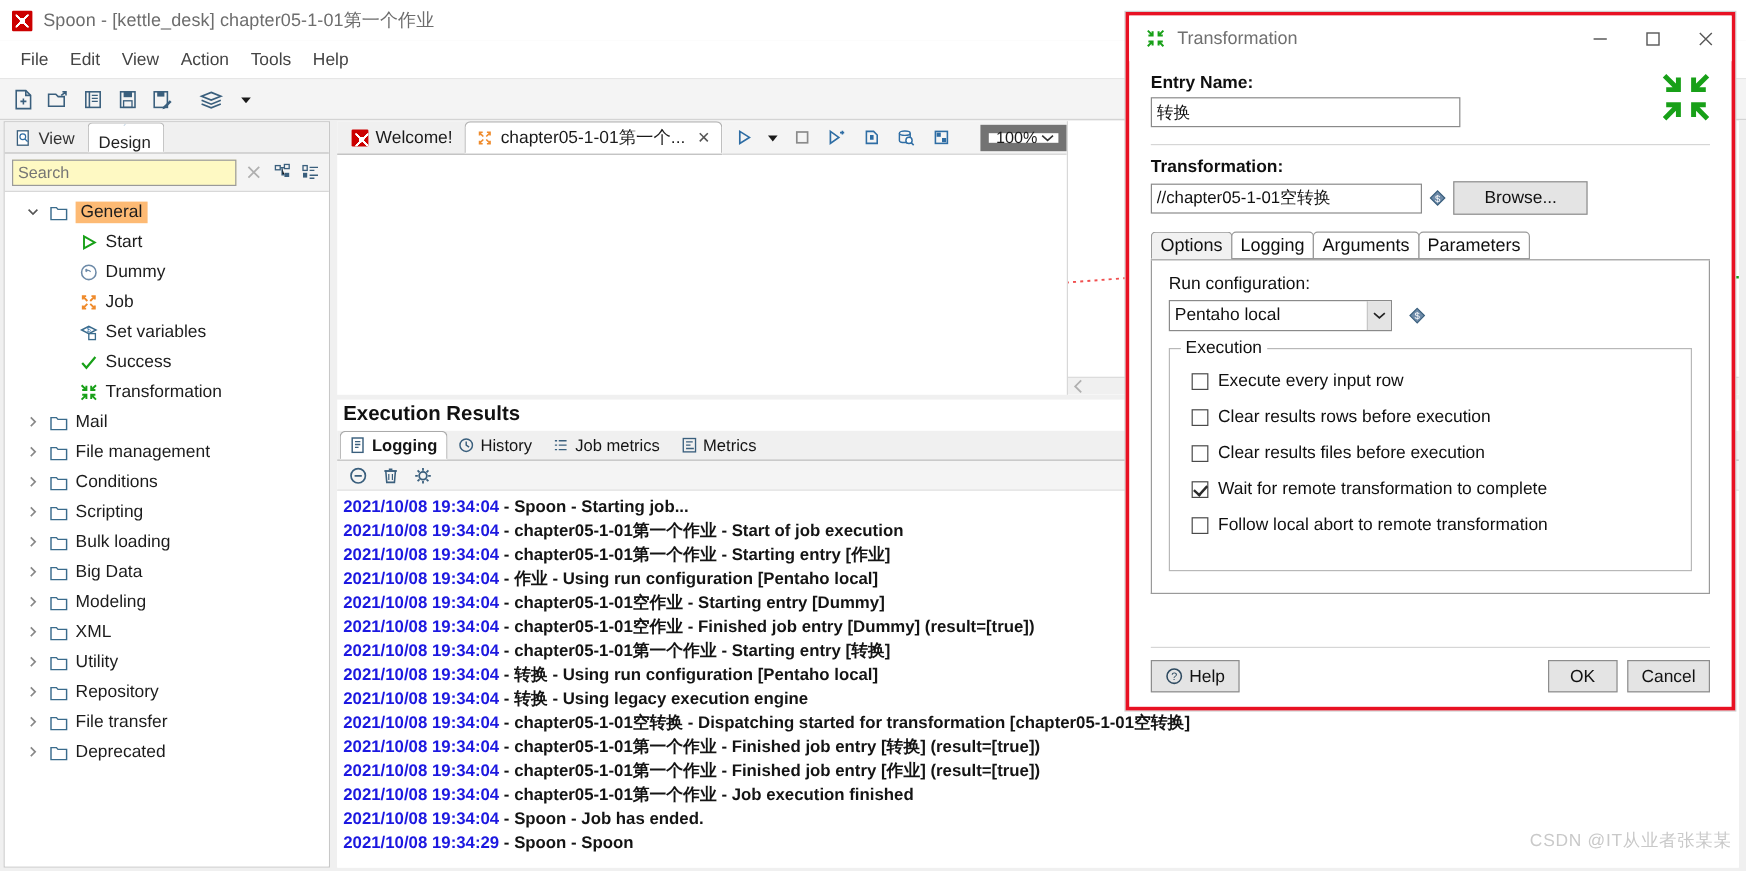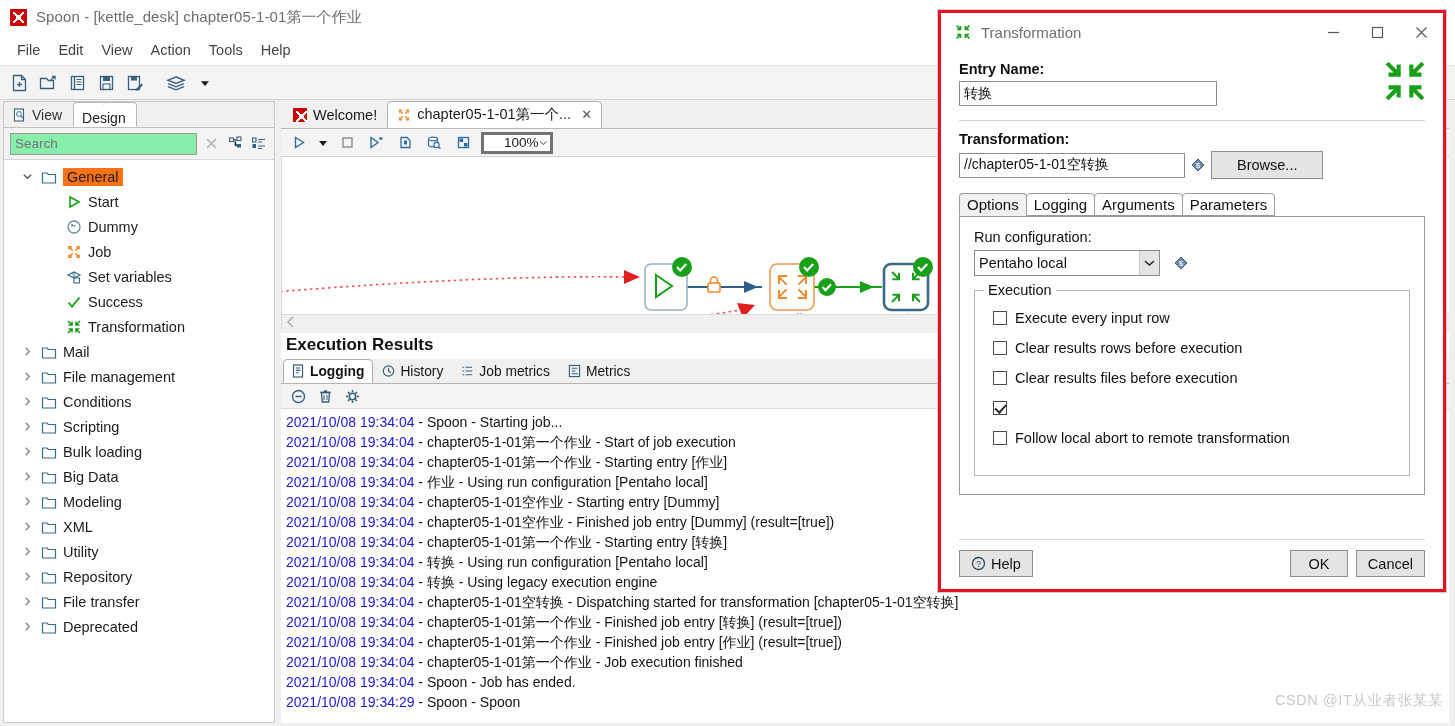--- a/index.html
+++ b/index.html
@@ -92,42 +92,42 @@
     flex-direction: column;
   }
   .ptab.inactive { color: #333; }
   .searchrow {
     height: 32px; display: flex; align-items: center; gap: 6px;
     padding: 0 6px; background: #f4f4f4; flex: none;
     border-bottom: 1px solid #d8d8d8;
   }
   .searchbox {
     flex: 1 1 auto; height: 22px; border: 1px solid #9a9a9a;
-    background: #86efac; font-size: 13.5px; padding: 0 4px;
+    background: #fef9c3; font-size: 13.5px; padding: 0 4px;
     color: #767676; font-family: "Liberation Sans", sans-serif;
   }
   .sr-icon { width: 22px; height: 22px; display: flex; align-items: center; justify-content: center; cursor: default; }
   .tree {
     flex: 1 1 auto; overflow: hidden; background: #fff; padding-top: 4px;
   }
   .trow {
     height: 25px; display: flex; align-items: center; gap: 6px;
     font-size: 14.5px; color: #1c1c1c; cursor: default; padding-left: 16px;
     white-space: nowrap;
   }
   .trow .tw { width: 15px; display: flex; justify-content: center; flex: none; }
   .trow.child { padding-left: 62px; }
-  .trow.selected .tlabel { background: #f97316; padding: 0 4px; text-align: right; }
+  .trow.selected .tlabel { background: #fdba74; padding: 0 4px; text-align: right; }
   .tlabel { line-height: 18px; }
 
   
   .editor {
     position: absolute; left: 281px; top: 101px; width: 1168px; height: 228px;
     background: #fff;
-    display: flex; flex-direction: column;
+    display: flex; flex-direction: row;
   }
   .edtabs {
     height: 28px; background: #f0f0f0; display: flex; align-items: flex-end;
     border-bottom: 1px solid #b8b8b8; flex: none; padding-left: 2px;
   }
   .edtab {
     height: 27px; display: flex; align-items: center; gap: 6px;
     padding: 0 9px; font-size: 14.5px; cursor: default;
     border: 1px solid transparent;
   }
@@ -135,24 +135,24 @@
     background: #ffffff; border: 1px solid #b0b0b0; border-bottom-color: #fff;
     border-radius: 5px 5px 0 0;
   }
   .edtoolbar {
     height: 28px; background: #f4f4f4; display: flex; align-items: center;
     padding-left: 6px; gap: 2px; flex: none;
     border-bottom: 1px solid #d2d2d2;
   }
   .edtoolbar .tb-btn { width: 24px; height: 22px; }
   .zoomsel {
-    margin-left: 1px; width: 72px; height: 22px;
-    border: 3px solid #737373; background: #fff;
+    margin-left: 16px; width: 72px; height: 22px;
+    border: 7px solid #737373; background: #fff;
     display: flex; align-items: center; justify-content: space-between;
-    padding: 0 3px 0 20px; font-size: 13.5px; color: #1a1a1a;
+    padding: 0 3px 0 6px; font-size: 13.5px; color: #1a1a1a;
     cursor: default;
   }
   .canvas {
     flex: 1 1 auto; background: #ffffff; position: relative; overflow: hidden;
     border-left: 1px solid #d8d8d8;
   }
   .canvas-scroll {
     position: absolute; left: 0; bottom: 0; width: 100%; height: 15px;
     background: #f0f0f0; border-top: 1px solid #dcdcdc;
     display: flex; align-items: center;
@@ -185,21 +185,21 @@
     border-radius: 5px 5px 0 0; font-weight: bold;
   }
   .exec-toolbar {
     height: 25px; background: #f4f4f4; display: flex; align-items: center;
     gap: 5px; padding-left: 6px; flex: none; border-bottom: 1px solid #dcdcdc;
   }
   .log {
     flex: 1 1 auto; background: #fff; overflow: hidden;
     padding: 3px 0 0 5px; font-size: 14px; line-height: 20px;
   }
-  .logline { white-space: nowrap; color: #141414; }
+  .logline { white-space: nowrap; color: #141414; font-weight: bold; }
   .logline .ts { color: #1c18e0; }
 
   
   .dialog {
     position: absolute; left: 938px; top: 10px; width: 508px; height: 582px;
     background: #ffffff;
     border: 3px solid #e81123;
     box-shadow: 0 0 0 1px #cfcfcf;
     display: flex; flex-direction: column;
   }
@@ -892,20 +892,21 @@
               <div class="chk-row">
                 <span class="chkbox"></span>
                 <span>Clear results rows before execution</span>
               </div>
               <div class="chk-row">
                 <span class="chkbox"></span>
                 <span>Clear results files before execution</span>
               </div>
               <div class="chk-row">
                 <span class="chkbox checked"></span>
+                <span>Wait for remote transformation to complete</span>
               </div>
               <div class="chk-row">
                 <span class="chkbox"></span>
                 <span>Follow local abort to remote transformation</span>
               </div>
             </div>
         </div>
       </div>
     </div>
 

